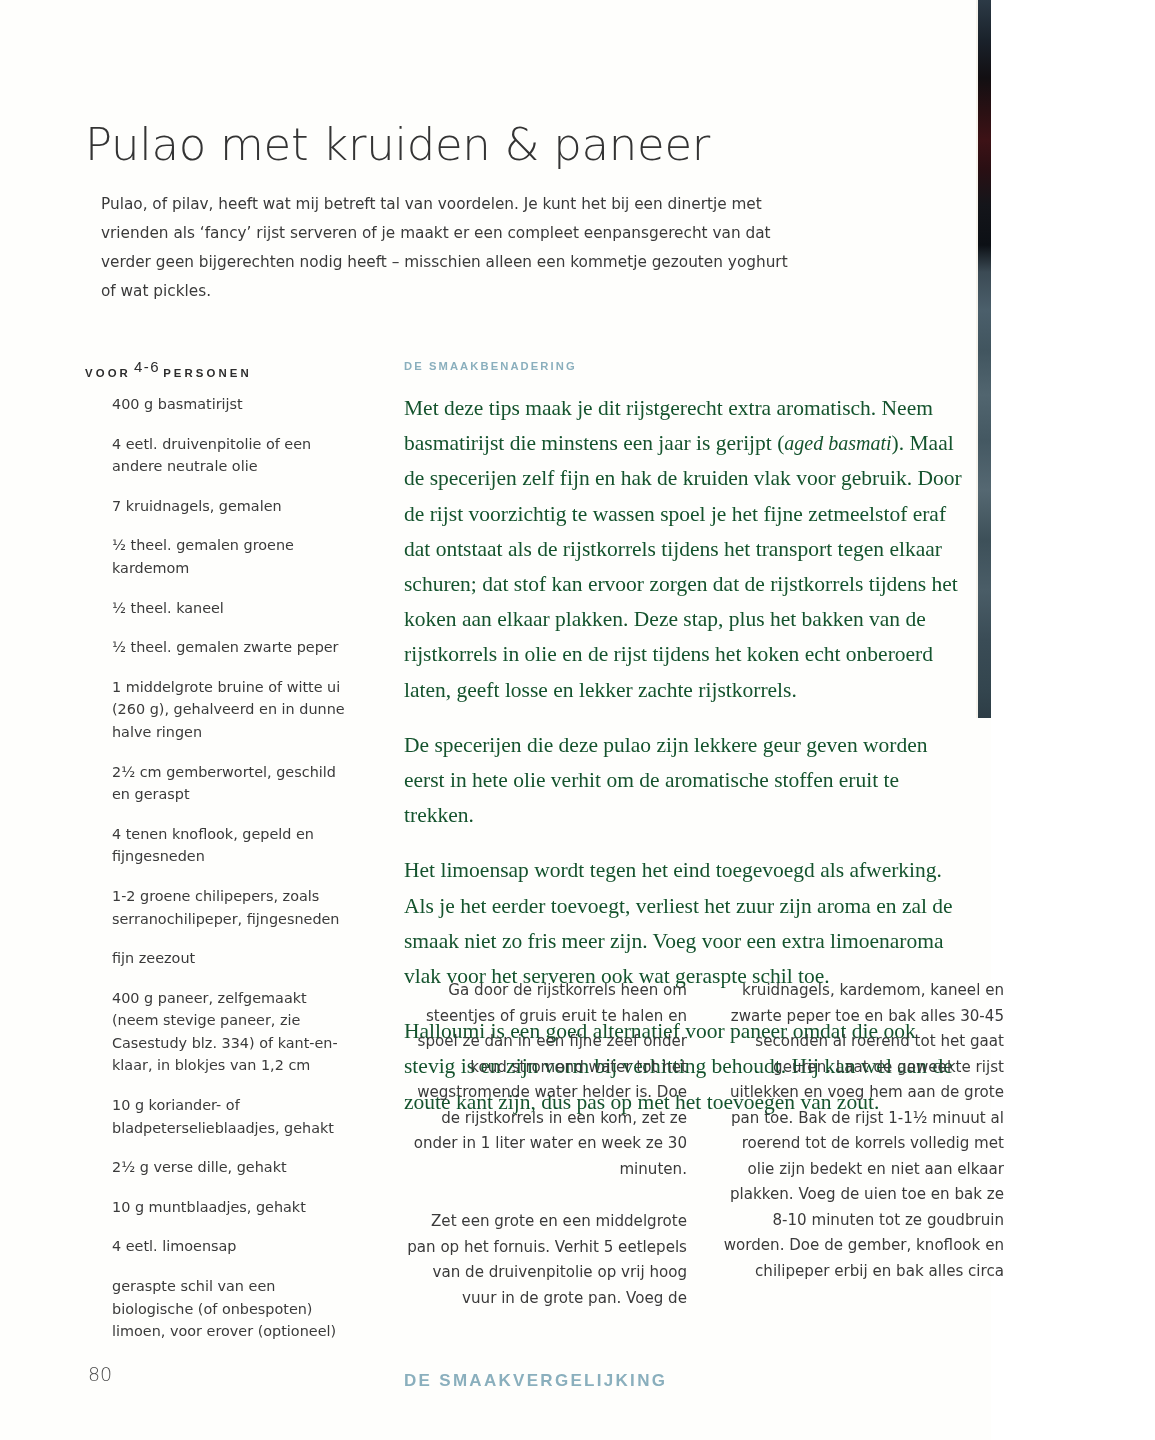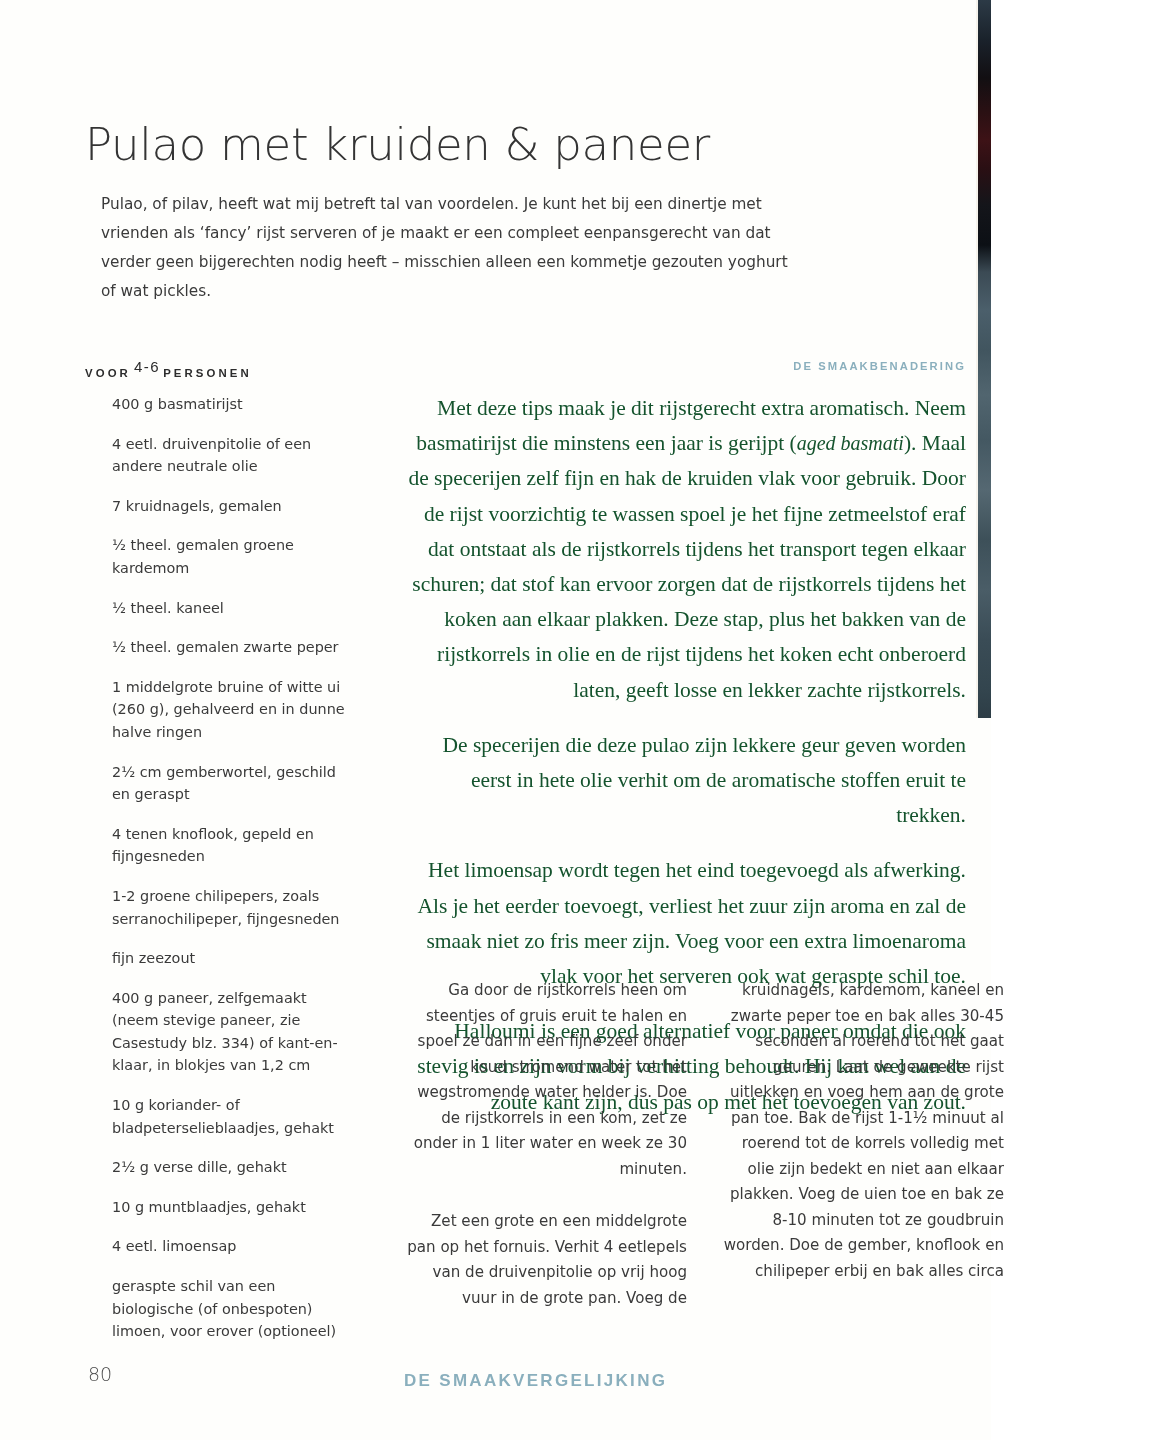--- a/index.html
+++ b/index.html
@@ -122,21 +122,20 @@
     padding-left: 27px;
     font-family: "DejaVu Sans", sans-serif;
   }
 
   
   #approach-col {
     position: absolute;
     left: 404px;
     top: 360px;
     width: 562px;
-    text-align: right;
   }
   .section-kicker {
     font-size: 11.2px;
     font-weight: bold;
     letter-spacing: 2.1px;
     color: #8aafbd;
     margin-bottom: 19px;
     white-space: nowrap;
   }
   #approach-col p {
@@ -237,21 +236,21 @@
         <p>Met deze tips maak je dit rijstgerecht extra aromatisch. Neem basmatirijst die minstens een jaar is gerijpt (<em>aged basmati</em>). Maal de specerijen zelf fijn en hak de kruiden vlak voor gebruik. Door de rijst voorzichtig te wassen spoel je het fijne zetmeelstof eraf dat ontstaat als de rijstkorrels tijdens het transport tegen elkaar schuren; dat stof kan ervoor zorgen dat de rijstkorrels tijdens het koken aan elkaar plakken. Deze stap, plus het bakken van de rijstkorrels in olie en de rijst tijdens het koken echt onberoerd laten, geeft losse en lekker zachte rijstkorrels.</p>
         <p>De specerijen die deze pulao zijn lekkere geur geven worden eerst in hete olie verhit om de aromatische stoffen eruit te trekken.</p>
         <p>Het limoensap wordt tegen het eind toegevoegd als afwerking. Als je het eerder toevoegt, verliest het zuur zijn aroma en zal de smaak niet zo fris meer zijn. Voeg voor een extra limoenaroma vlak voor het serveren ook wat geraspte schil toe.</p>
         <p>Halloumi is een goed alternatief voor paneer omdat die ook stevig is en zijn vorm bij verhitting behoudt. Hij kan wel aan de zoute kant zijn, dus pas op met het toevoegen van zout.</p>
       </div>
   </div>
 
   <div id="method">
     <div class="method-col" id="method-left">
         <p>Ga door de rijstkorrels heen om steentjes of gruis eruit te halen en spoel ze dan in een fijne zeef onder koud stromend water tot het wegstromende water helder is. Doe de rijstkorrels in een kom, zet ze onder in 1 liter water en week ze 30 minuten.</p>
-        <p>Zet een grote en een middelgrote pan op het fornuis. Verhit 4 eetlepels van de druivenpitolie op vrij hoog vuur in de grote pan. Voeg de</p>
+        <p>Zet een grote en een middelgrote pan op het fornuis. Verhit 5 eetlepels van de druivenpitolie op vrij hoog vuur in de grote pan. Voeg de</p>
       </div>
     <div class="method-col" id="method-right">
         <p>kruidnagels, kardemom, kaneel en zwarte peper toe en bak alles 30-45 seconden al roerend tot het gaat geuren. Laat de geweekte rijst uitlekken en voeg hem aan de grote pan toe. Bak de rijst 1-1½ minuut al roerend tot de korrels volledig met olie zijn bedekt en niet aan elkaar plakken. Voeg de uien toe en bak ze 8-10 minuten tot ze goudbruin worden. Doe de gember, knoflook en chilipeper erbij en bak alles circa</p>
       </div>
   </div>
 
   <div id="footer-page-number">80</div>
   <div id="footer-section">DE SMAAKVERGELIJKING</div>
 
 </div>

